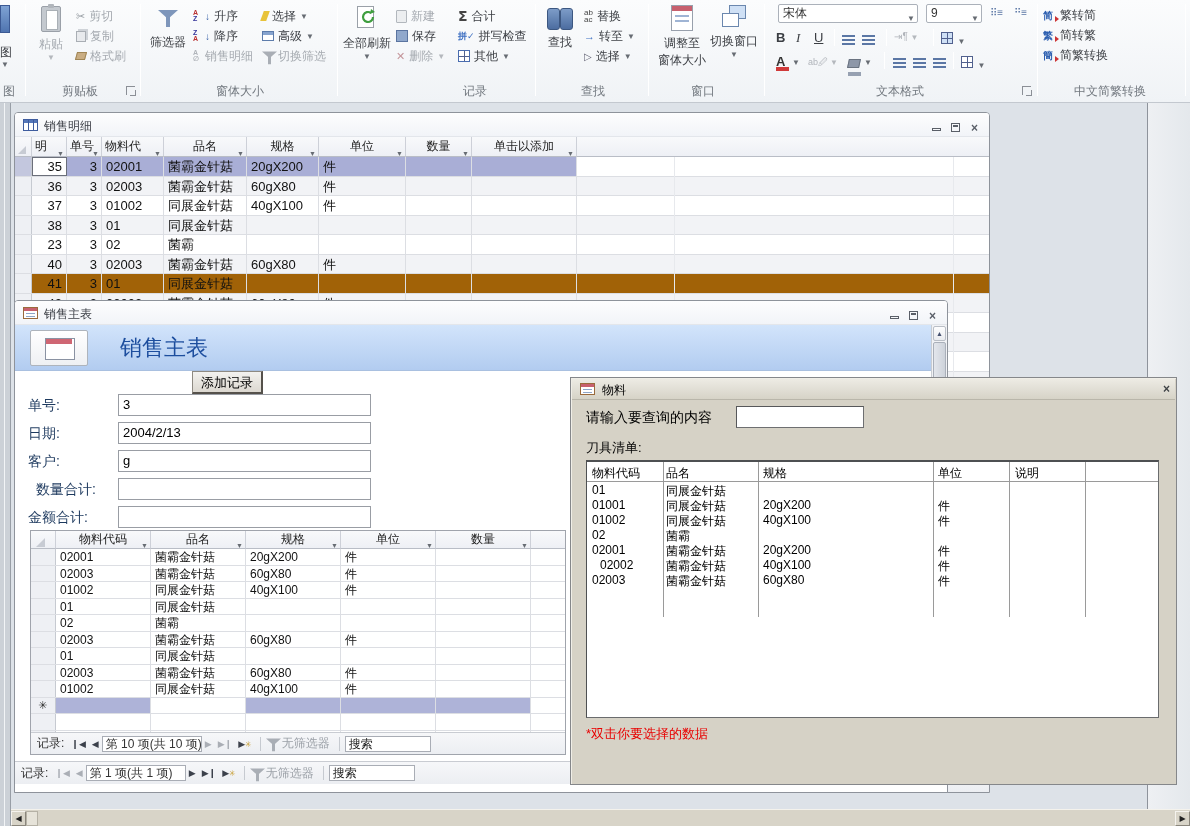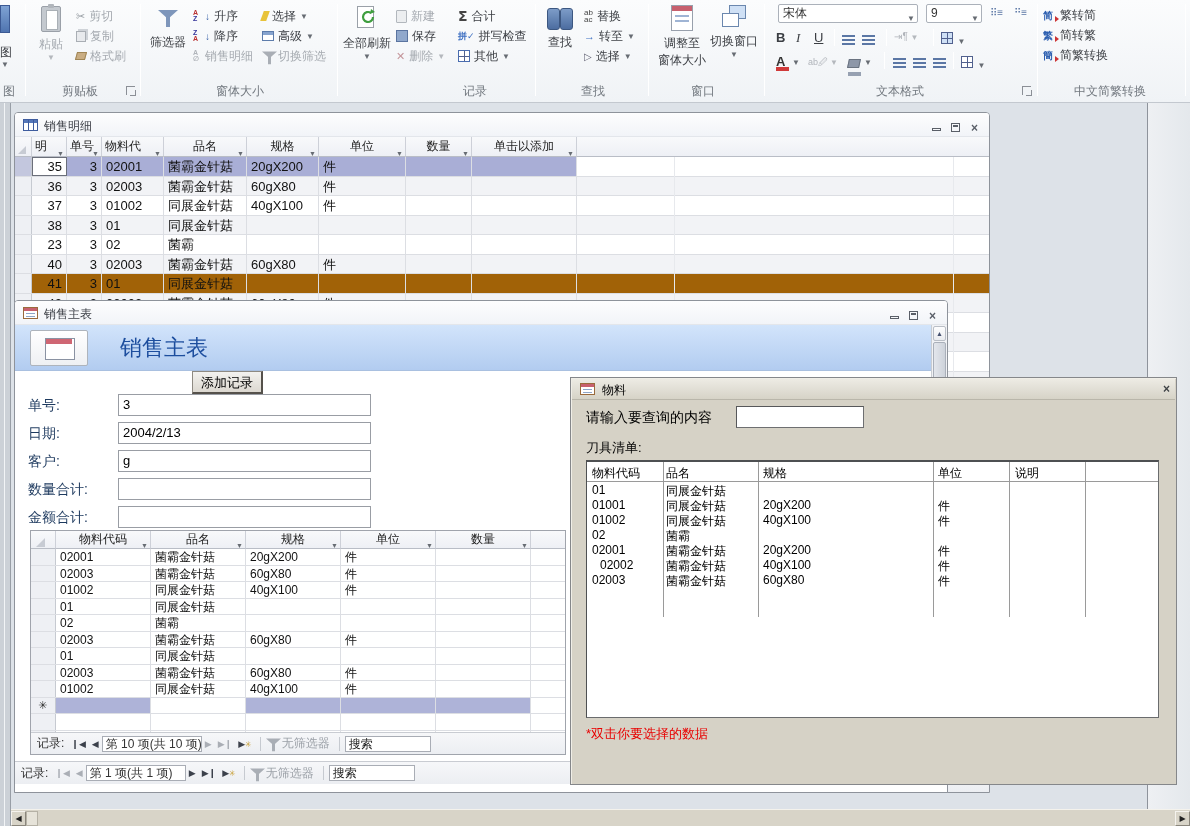--- a/index.html
+++ b/index.html
@@ -721,21 +721,21 @@
       <div class="sthumb"></div>
     </div>
     <div id="addbtn">添加记录</div>
     <div id="fields">
         <div class="flabel" style="top:96px;">单号:</div>
         <div class="fbox" style="top:93px;">3</div>
         <div class="flabel" style="top:124px;">日期:</div>
         <div class="fbox" style="top:121px;">2004/2/13</div>
         <div class="flabel" style="top:152px;">客户:</div>
         <div class="fbox" style="top:149px;">g</div>
-        <div class="flabel" style="top:180px;">数量合计:</div>
+        <div class="flabel" style="top:180px;margin-left:8px;">数量合计:</div>
         <div class="fbox" style="top:177px;"></div>
         <div class="flabel" style="top:208px;">金额合计:</div>
         <div class="fbox" style="top:205px;"></div>
       </div>
     <div id="subform" style="position:absolute;left:15px;top:229px;width:536px;height:225px;border:1px solid #a0a4ac;">
       <div id="ds2" style="position:absolute;left:0;top:0;right:0;bottom:22px;overflow:hidden;background:#fff;">
           <div style="position:absolute;left:0;top:0;right:0;height:18px;background:linear-gradient(#f8f9fb,#eef0f5);border-bottom:1px solid #b9bdc6;"></div>
           <div class="dhead" style="left:0;top:0;width:25px;height:18px;">
             <span style="position:absolute;left:5px;top:7px;width:0;height:0;border-left:9px solid transparent;border-bottom:9px solid #c7cbd3;"></span>
           </div>

